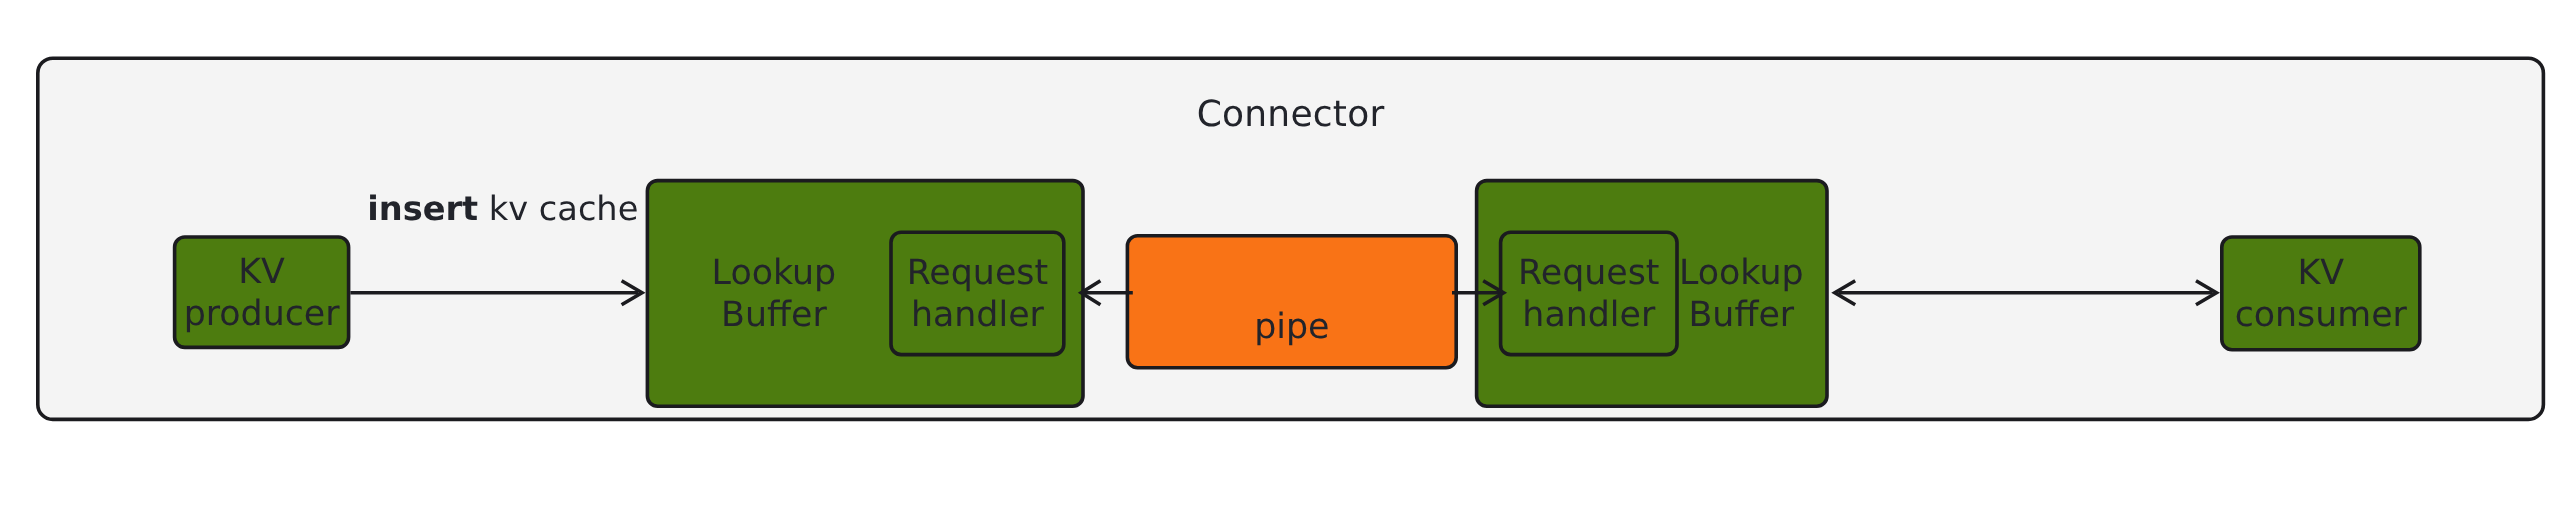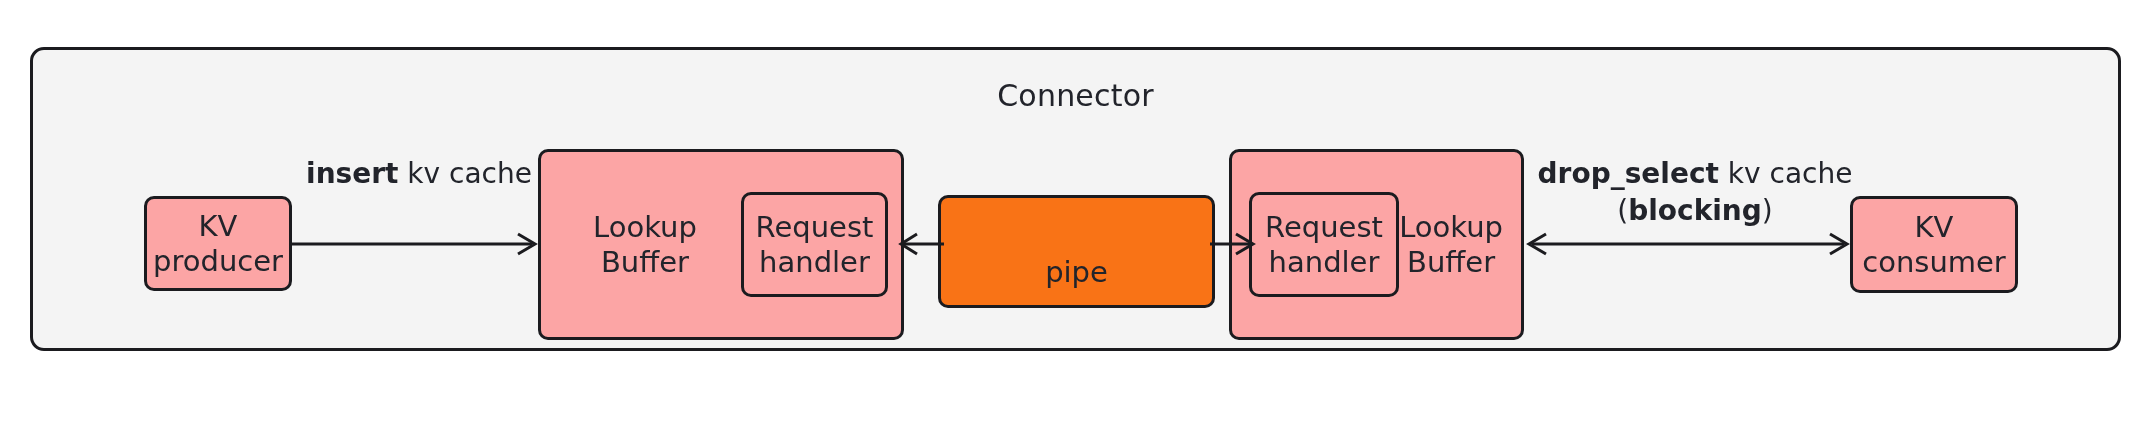--- a/index.html
+++ b/index.html
@@ -48,21 +48,21 @@
     border: 3px solid #1b1b1f;
     border-radius: 10px;
     display: flex;
     align-items: center;
     justify-content: center;
     text-align: center;
     color: #22242b;
     font-size: 29px;
     line-height: 1.18;
   }
-  .node.blue  { background: #fca5a5; }
+  .node.blue  { background: #4d7c0f; }
   .node.green { background: #f97316; }
 
   .node-label { pointer-events: none; white-space: pre-line; }
 
   
   #kv-producer {
     left: 144px;  top: 196px;  width: 148px;  height: 95px;
   }
   
   #lookup-buffer-left {
@@ -186,22 +186,14 @@
     <polyline class="arrow-head" points="20,6 3,16 20,26"></polyline>
     <polyline class="arrow-head" points="304,6 321,16 304,26"></polyline>
   </svg>
 
   <div class="edge-label" id="label-insert">
     <div>
       <b>insert</b><span> kv cache</span>
     </div>
   </div>
 
-  <div class="edge-label" id="label-drop">
-    <div>
-      <b>drop_select</b><span> kv cache</span>
-    </div>
-    <div>
-      <span>(</span><b>blocking</b><span>)</span>
-    </div>
-  </div>
 
 </div>
 
 </body></html>

